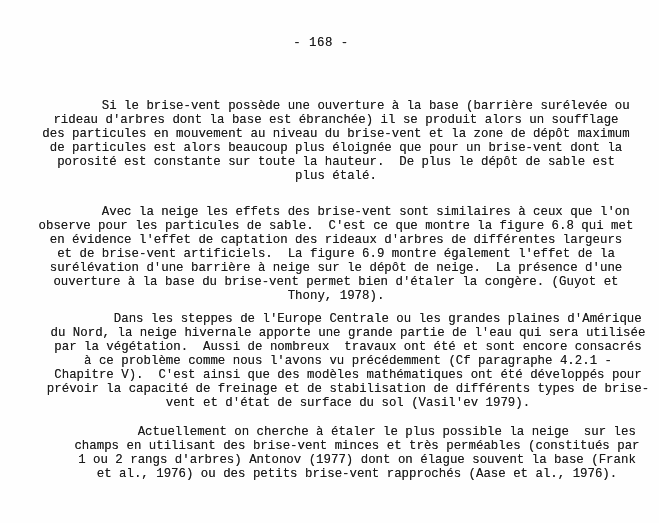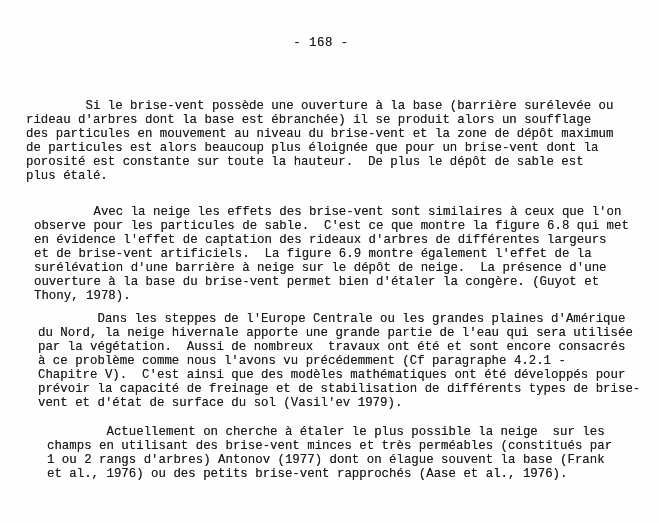--- a/index.html
+++ b/index.html
@@ -33,23 +33,24 @@
     white-space: pre;
     text-shadow: 0 0 0.6px rgba(25,25,25,0.6);
   }
   .para {
     position: absolute;
     left: 26px;
     width: 620px;
     margin: 0;
     white-space: pre;
     text-shadow: 0 0 0.6px rgba(25,25,25,0.6);
+    text-align: center;
   }
   .para-1 { top: 99px; }
-  .para-2 { top: 205px; margin-left: 8px; }
+  .para-2 { top: 205px; }
   .para-3 { top: 312px; margin-left: 12px; }
   .para-4 { top: 425px; margin-left: 21px; }
 </style>
 </head>
 <body>
 
 <div class="page">
   <div class="page-number">- 168 -</div>
 
   <p class="para para-1">        Si le brise-vent possède une ouverture à la base (barrière surélevée ou

